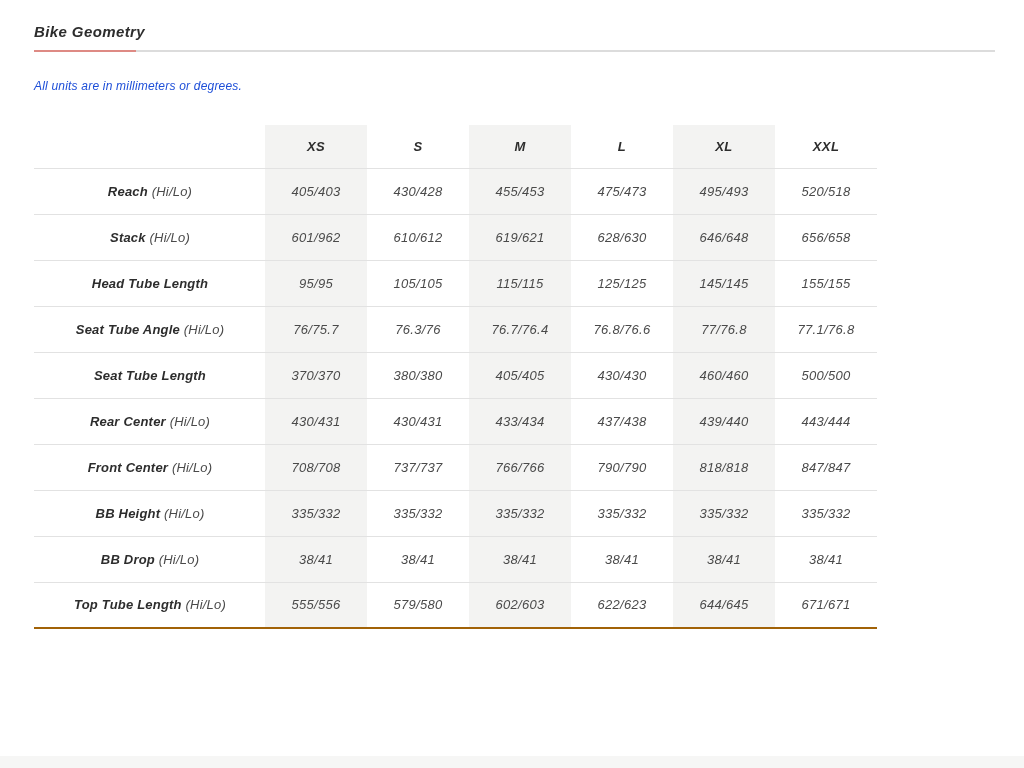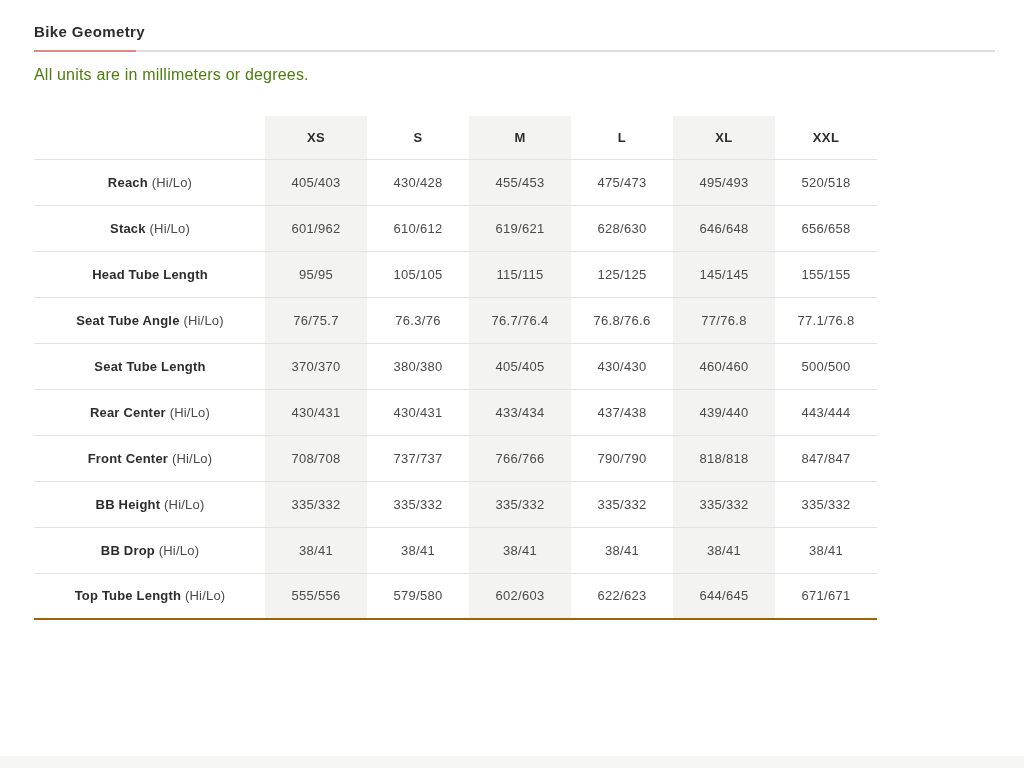--- a/index.html
+++ b/index.html
@@ -3,44 +3,44 @@
 <meta charset="utf-8">
 <style>
   * { margin: 0; padding: 0; box-sizing: border-box; }
   html, body {
     width: 1024px; height: 768px;
     background: #ffffff;
     font-family: "Liberation Sans", sans-serif;
     position: relative;
     overflow: hidden;
   }
-  .section { padding: 23px 12px 0 34px; }
+  .section { padding: 23px 12px 0 34px; font-style: italic; }
 
   .title {
     font-size: 15px;
     font-weight: bold;
     color: #2d2d2d;
     letter-spacing: 0.4px;
   }
   .rule {
     margin-top: 10px;
     width: 961px;
     height: 2px;
     background: #dcdcdc;
     position: relative;
   }
   .rule-accent {
     position: absolute;
     left: 0; top: 0;
     width: 102px; height: 2px;
   }
   .subtitle {
-    margin-top: 14px;
-    font-size: 16px;
-    color: #4d7c0f;
+    margin-top: 27px;
+    font-size: 12px;
+    color: #1d4ed8;
     letter-spacing: 0.2px;
   }
 
   table.geo {
     border-collapse: collapse;
     table-layout: fixed;
     width: 843px;
     margin-top: 32px;
     border-bottom: 2px solid #a16207;
   }

